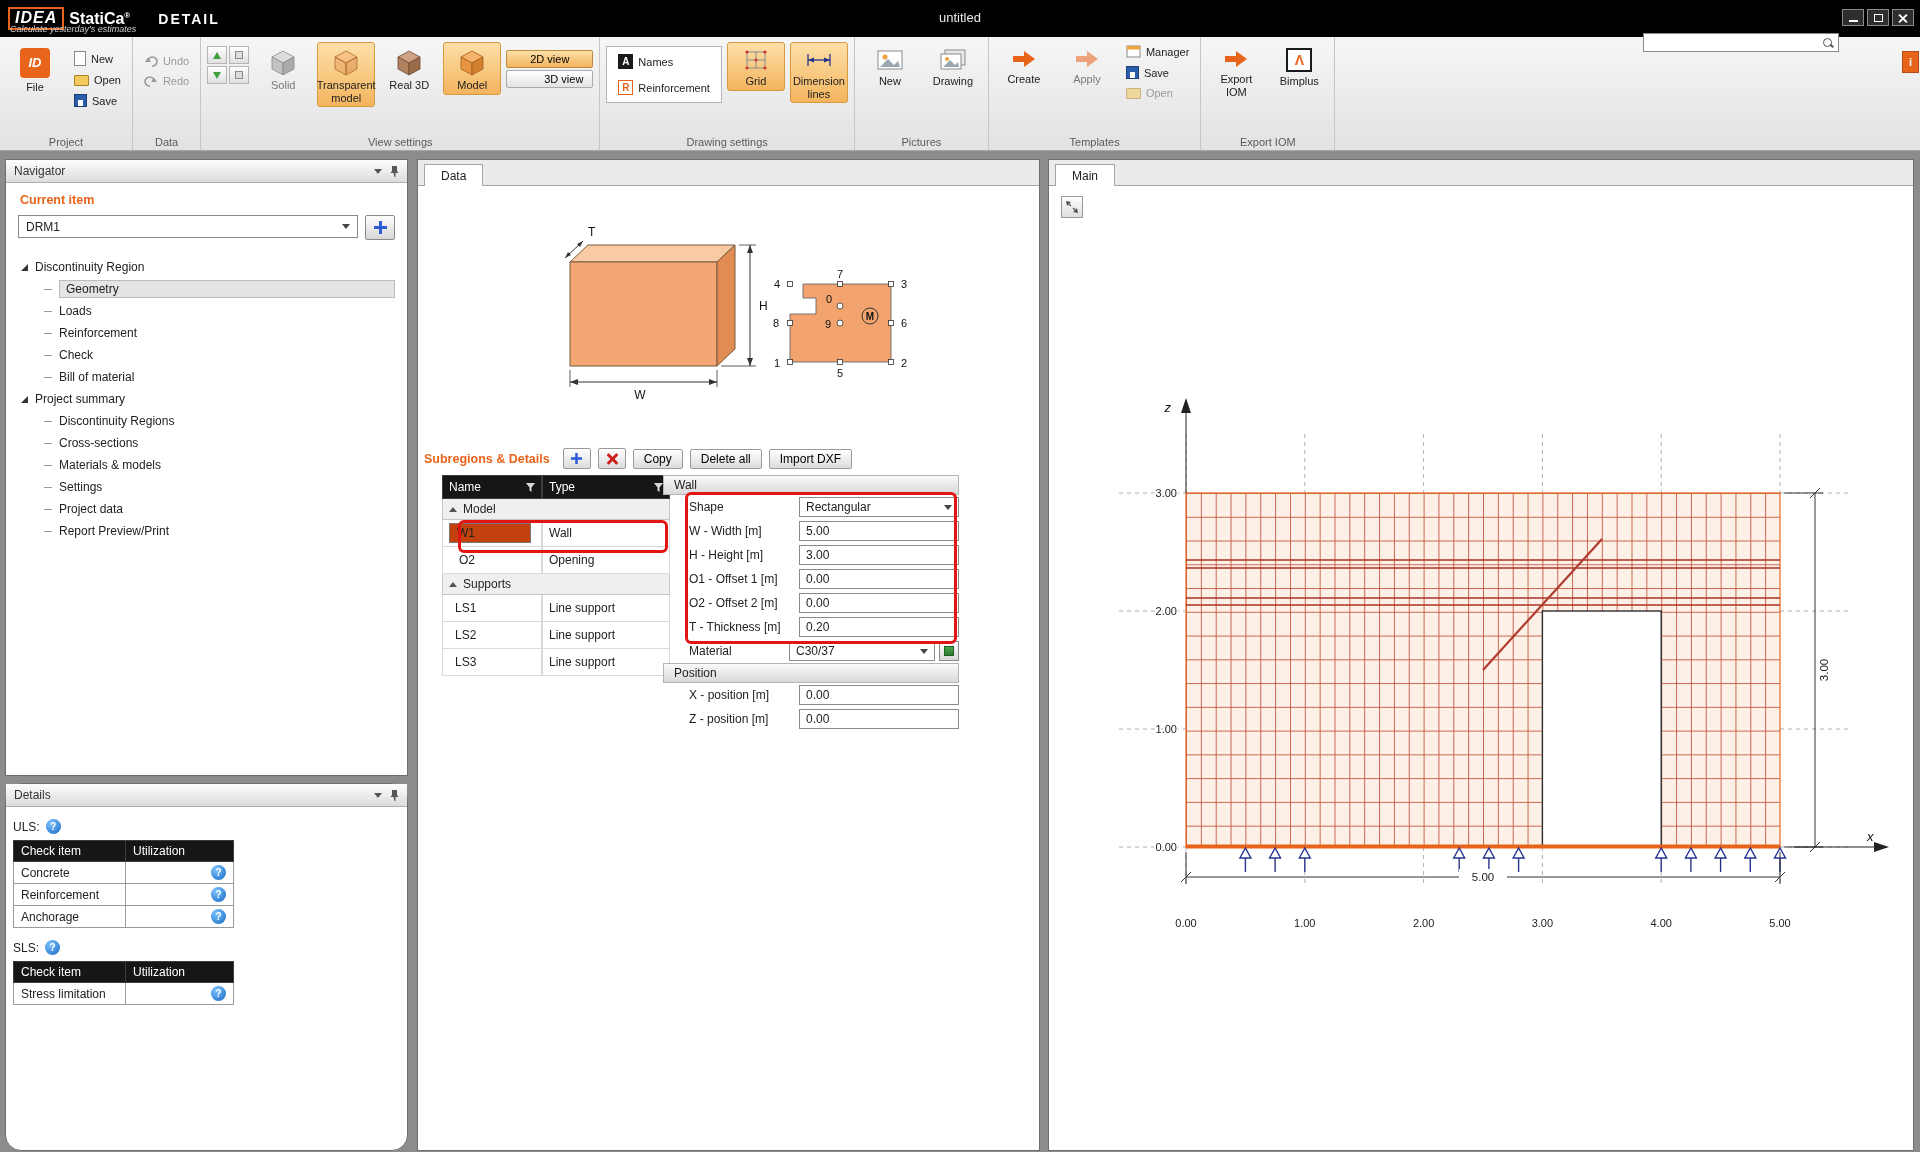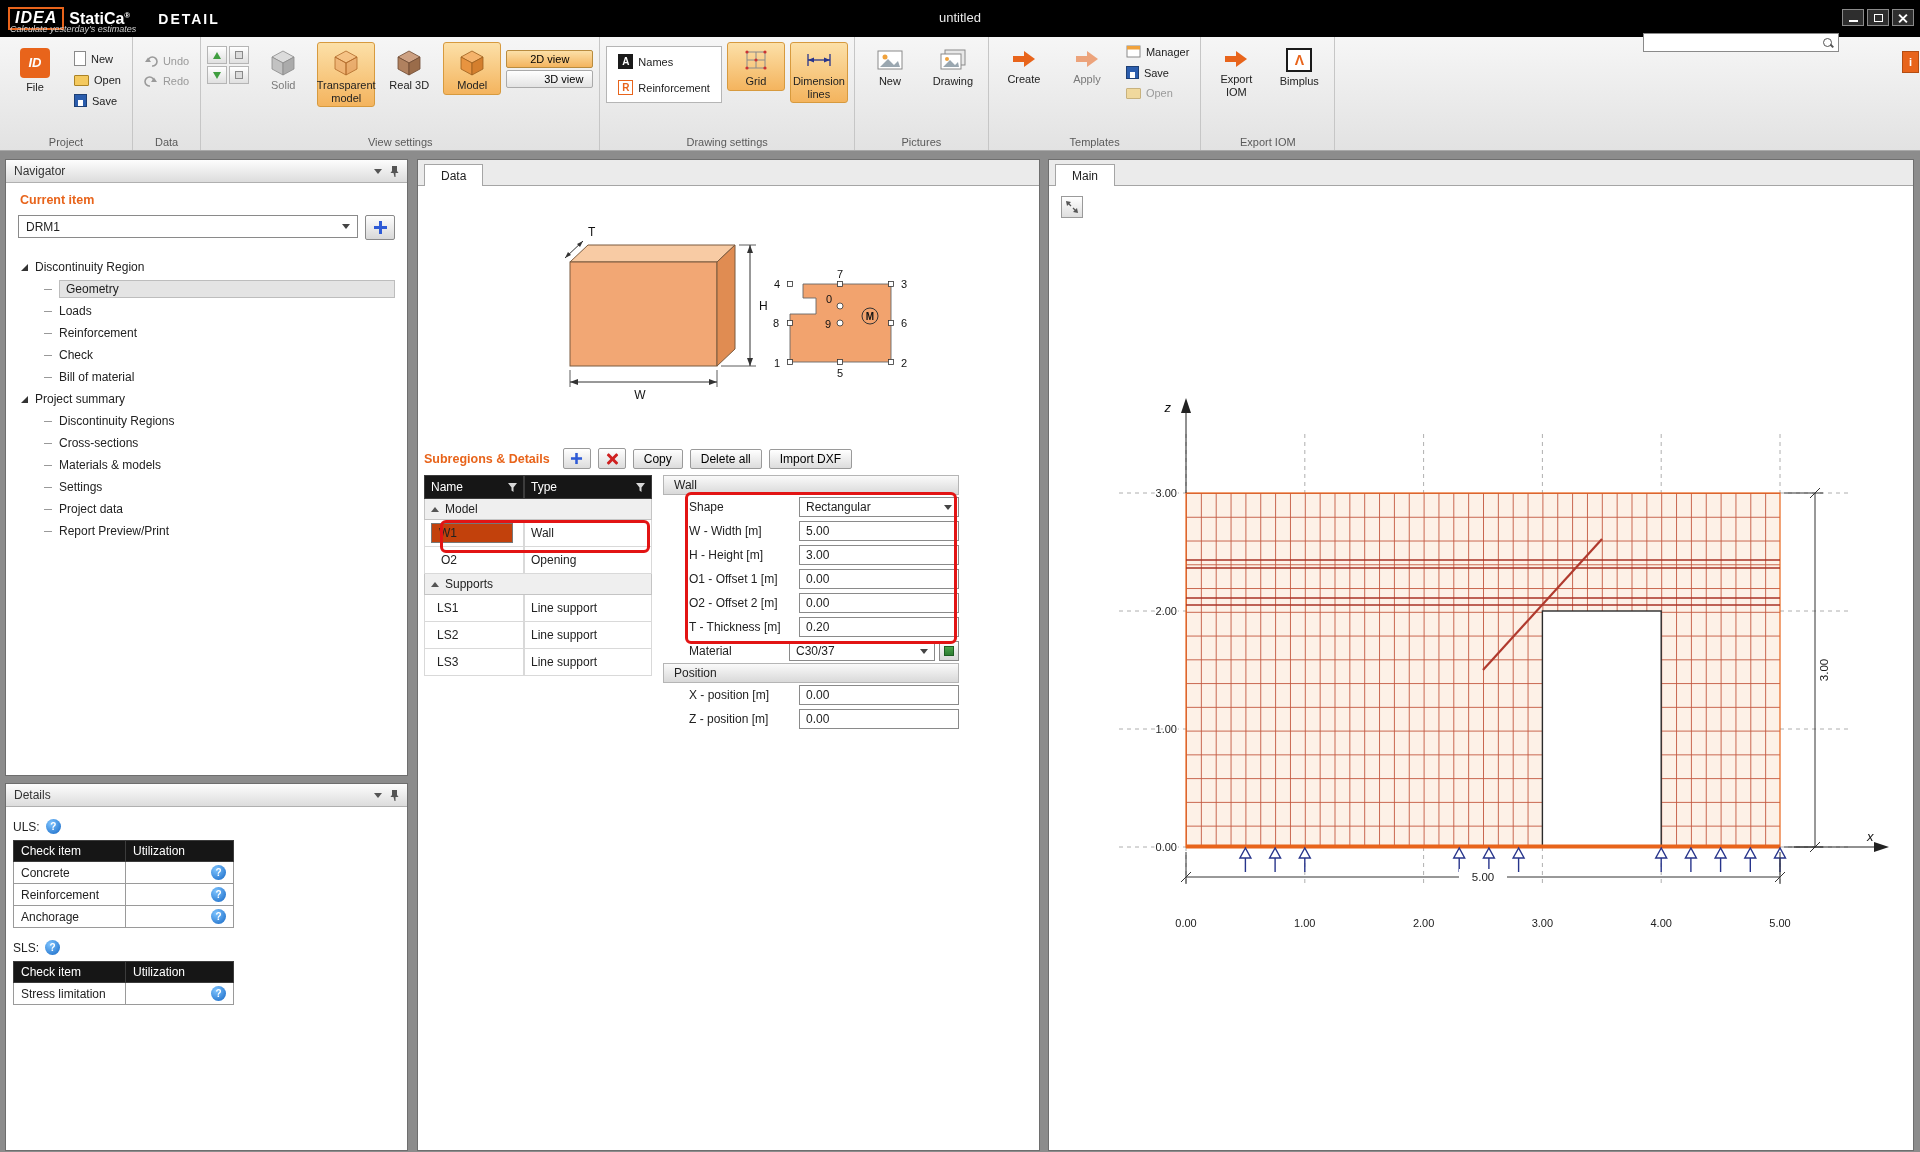--- a/index.html
+++ b/index.html
@@ -97,21 +97,21 @@
   .data-content { position:relative; height:964px; }
   .subreg-row { position:absolute; left:6px; top:262px; display:flex; align-items:center; gap:7px; }
   .subreg-title { color:#e8641b; font-weight:bold; font-size:12.5px; margin-right:6px; }
   .tbtn { border:1px solid #9a9a9a; background:linear-gradient(#fff,#dcdcdc); padding:2px 10px; font-size:12px; border-radius:2px; font-family:inherit; cursor:pointer; }
   .ibtn { border:1px solid #9a9a9a; background:linear-gradient(#fff,#dcdcdc); width:28px; height:21px; display:flex; align-items:center; justify-content:center; border-radius:2px; cursor:pointer; }
   .xic { position:relative; width:11px; height:11px; }
   .xic::before,.xic::after { content:""; position:absolute; left:5px; top:-1px; width:3px; height:14px; background:#cf2020; border-radius:1px; }
   .xic::before { transform:rotate(45deg); } .xic::after { transform:rotate(-45deg); }
   .plusic.small { transform:scale(0.85); }
 
-  .subtable { position:absolute; left:6px; top:289px; width:228px; }
+  .subtable { position:absolute; left:24px; top:289px; width:228px; }
   .strow { display:grid; grid-template-columns:100px 128px; }
   .sth { background:#161616; color:#fff; padding:4px 6px; font-size:12px; display:flex; align-items:center; border:1px solid #3c3c3c; }
   .sth .sp { flex:1; }
   .stgroup { background:#efefef; border:1px solid #c4c4c4; border-top:none; padding:3px 6px; font-size:12px; display:flex; align-items:center; gap:6px; grid-column:1 / span 2; }
   .caret-up { width:0; height:0; border-left:4px solid transparent; border-right:4px solid transparent; border-bottom:5px solid #555; }
   .stc { border:1px solid #d9d9d9; border-top:none; padding:3px 6px; font-size:12px; height:27px; display:flex; align-items:center; }
   .namebox { border:1px solid #777; background:#c2410c; padding:1px 7px; width:82px; height:20px; display:flex; align-items:center; }
   .red-annot { position:absolute; border:3px solid #e21414; border-radius:6px; pointer-events:none; }
 
   .props { position:absolute; left:245px; top:289px; width:296px; }
@@ -443,21 +443,21 @@
           <span class="lbl">Project data</span>
         </div>
       <div class="titem child">
           <span class="dash"></span>
           <span class="lbl">Report Preview/Print</span>
         </div>
     </div>
   </div>
 </div>
 
-<div class="panel" style="left:5px; top:783px; width:403px; height:368px;">
+<div class="panel" style="left:5px; top:783px; width:403px; height:368px;border-radius:16px;">
   <div class="phead">
     <span>Details</span>
     <span class="sp"></span>
     <span class="caret-down"></span>
     <svg width="9" height="12">
         <path d="M2 1 H7 V6 L8.5 8 H5.5 V12 L4.5 12 L3.5 8 H0.5 L2 6 Z" fill="#555"></path>
       </svg>
   </div>
   <div class="det-content">
     <div class="chk-label">

